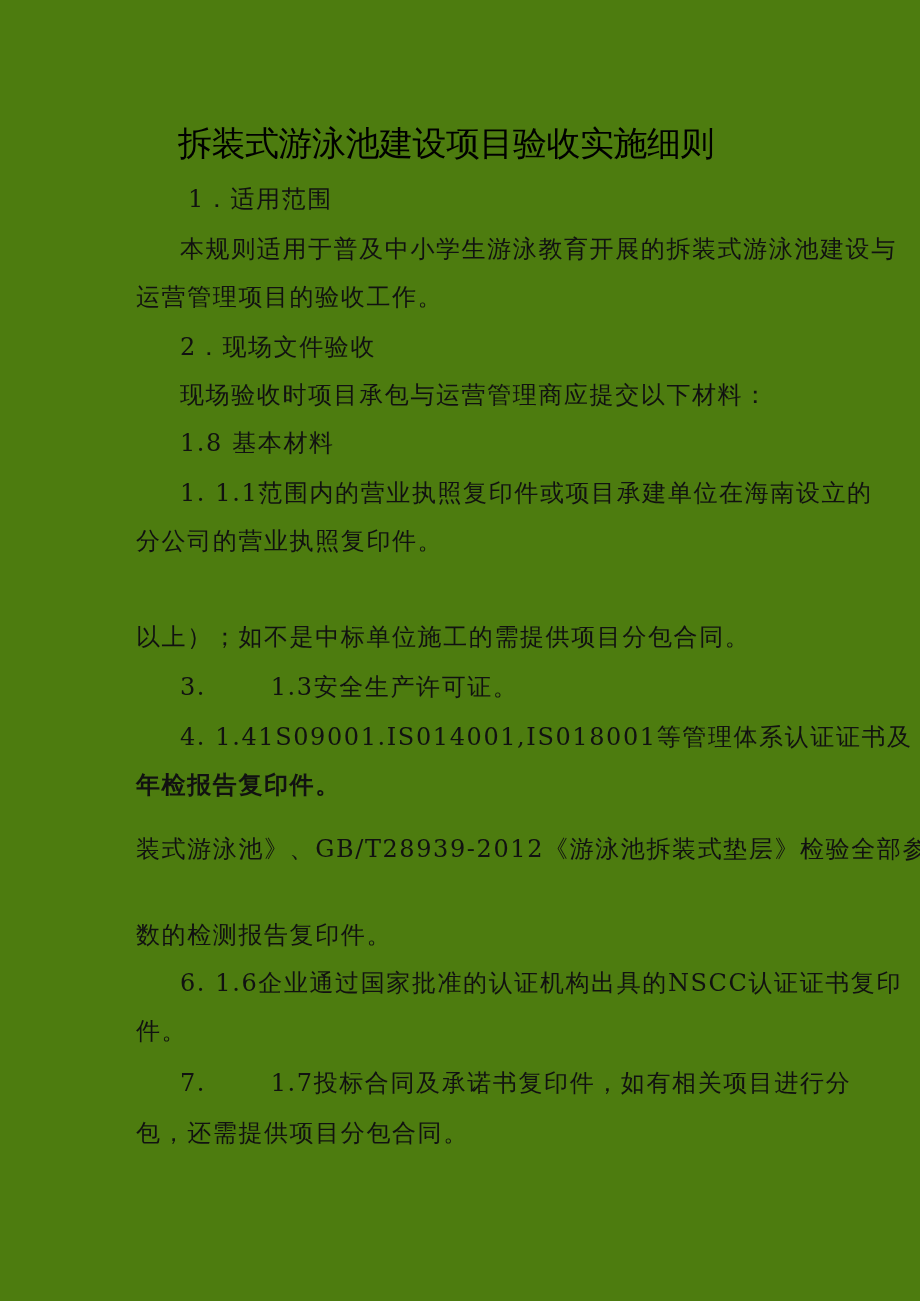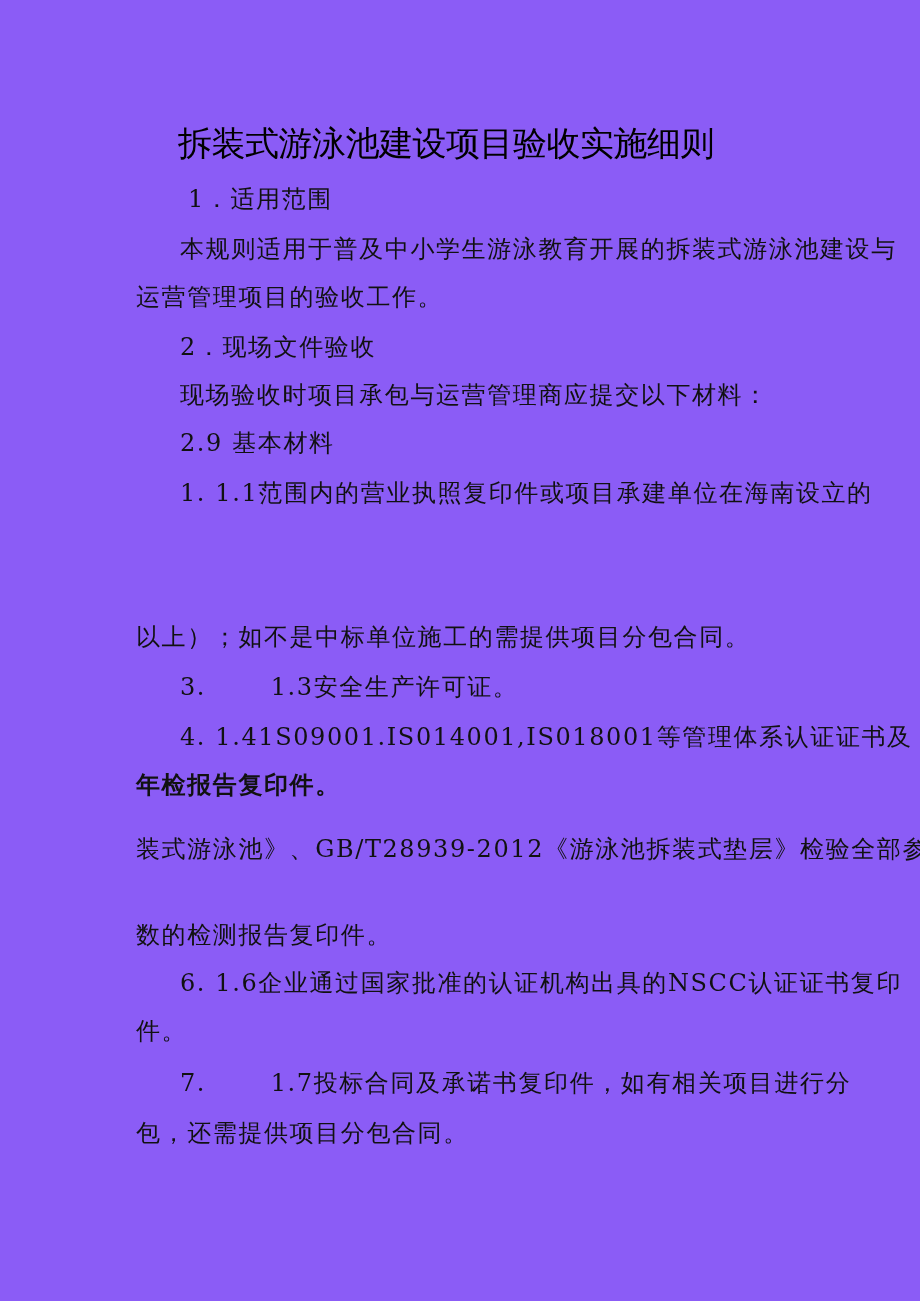--- a/index.html
+++ b/index.html
@@ -1,40 +1,41 @@
 <!DOCTYPE html>
 <html><head>
 <meta charset="utf-8">
 <style>
   html, body { margin: 0; padding: 0; background: #ffffff; }
   body { width: 920px; height: 1301px; position: relative; overflow: hidden;
          font-family: "DejaVu Serif", "Liberation Serif", serif; color: #111; }
-  .page { position: absolute; left: 0; top: 0; width: 920px; height: 1301px; background: #8b5cf6; }
+  .page { position: absolute; left: 0; top: 0; width: 920px; height: 1301px; background: #4d7c0f; }
   .title { position: absolute; left: 178px; top: 118px; width: 540px;
            font-family: "DejaVu Sans", "Liberation Sans", sans-serif;
            font-size: 34px; line-height: 50px; letter-spacing: -0.5px; color: #000; white-space: nowrap; }
   .line { position: absolute; font-size: 24px; line-height: 30px; white-space: nowrap; color: #111; letter-spacing: 1.6px; }
   .ind { left: 180px; }
   .cont { left: 136px; }
 </style>
 </head>
 <body>
 
 <div class="page">
   <div class="title">拆装式游泳池建设项目验收实施细则</div>
 
   <div class="line" style="left:188px;top:184px;">1．适用范围</div>
   <div class="line cont" style="top:282px;">运营管理项目的验收工作。</div>
   <div class="line ind" style="top:234px;">本规则适用于普及中小学生游泳教育开展的拆装式游泳池建设与</div>
 
   <div class="line ind" style="top:332px;">2．现场文件验收</div>
   <div class="line ind" style="top:380px;">现场验收时项目承包与运营管理商应提交以下材料：</div>
-  <div class="line ind" style="top:428px;">2.9  基本材料</div>
+  <div class="line ind" style="top:428px;">1.8  基本材料</div>
 
   <div class="line ind" style="top:478px;">1. 1.1范围内的营业执照复印件或项目承建单位在海南设立的</div>
+  <div class="line cont" style="top:526px;">分公司的营业执照复印件。</div>
 
   <div class="line cont" style="top:622px;">以上）；如不是中标单位施工的需提供项目分包合同。</div>
 
   <div class="line ind" style="top:672px;white-space:pre;">3.       1.3安全生产许可证。</div>
 
   <div class="line ind" style="top:722px;">4. 1.41S09001.IS014001,IS018001等管理体系认证证书及</div>
   <div class="line cont" style="top:770px;font-weight:bold;">年检报告复印件。</div>
 
   <div class="line cont" style="top:834px;">装式游泳池》、GB/T28939-2012《游泳池拆装式垫层》检验全部参</div>
   <div class="line cont" style="top:920px;">数的检测报告复印件。</div>

